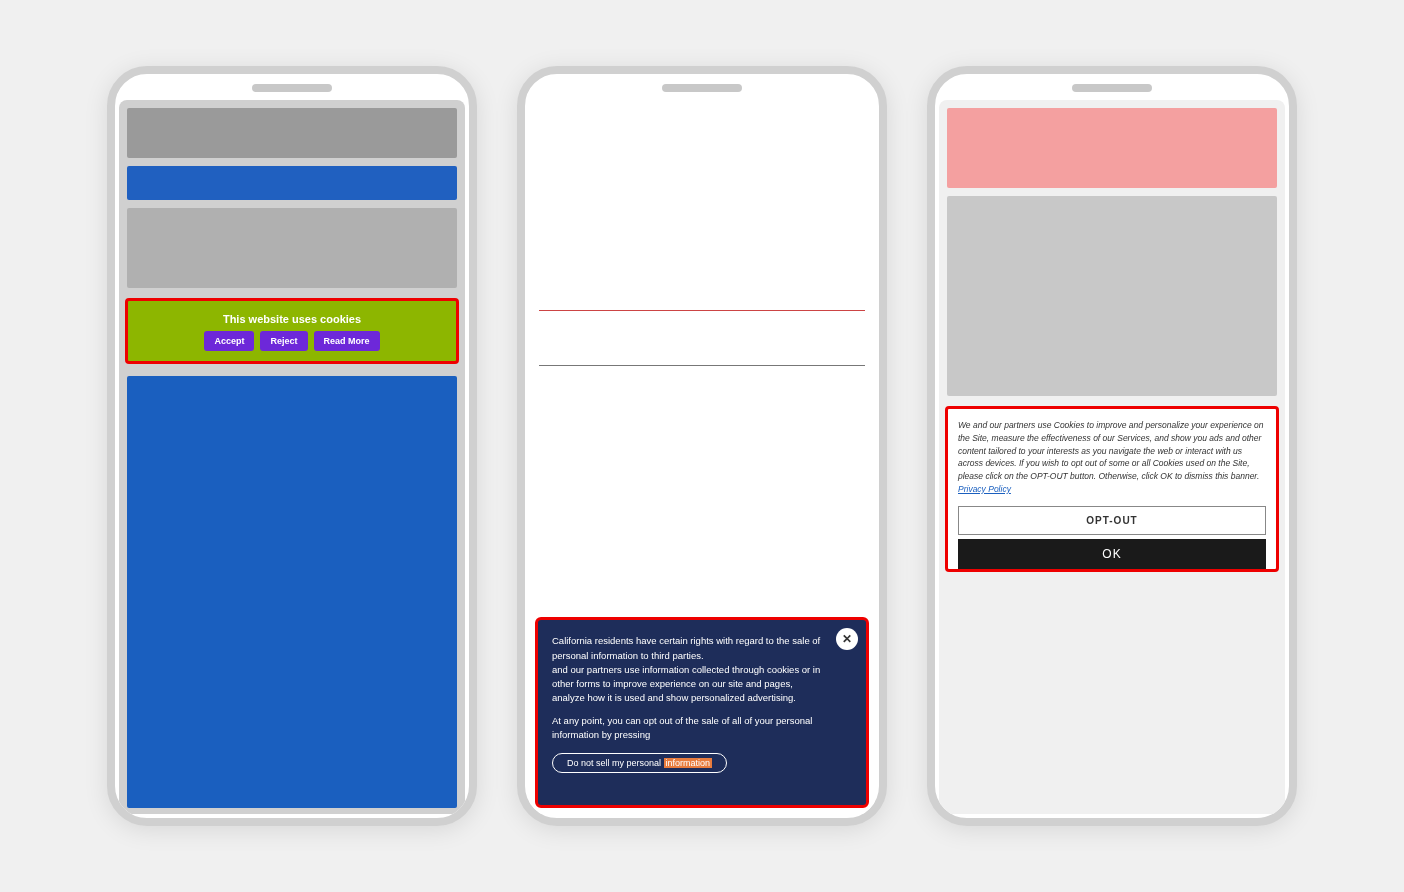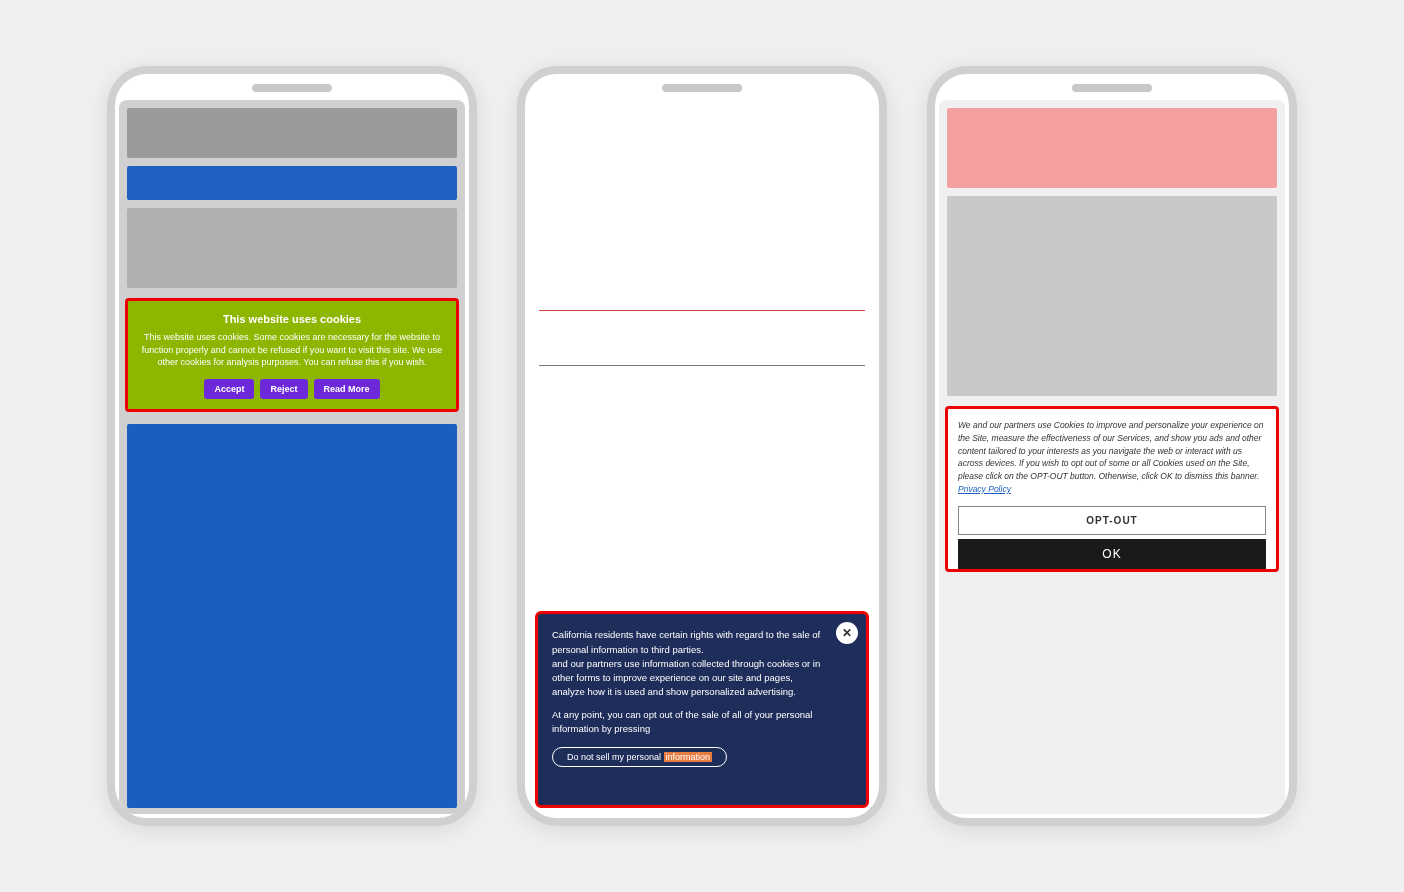--- a/index.html
+++ b/index.html
@@ -207,21 +207,21 @@
     }
 
     .cookie-banner-2 .cb2-btn {
       border: 1.5px solid #fff;
       border-radius: 20px;
       background: transparent;
       color: #fff;
       font-size: 9px;
       padding: 4px 14px;
       cursor: pointer;
-      margin-bottom: 16px;
+      margin-bottom: 10px;
       display: inline-block;
     }
 
     .cookie-banner-2 .cb2-btn .highlight {
       background: #e87c3e;
       padding: 0 2px;
     }
 
     .cookie-banner-2 .cb2-footer {
       font-size: 9px;
@@ -314,21 +314,20 @@
 
   <div class="phone">
     <div class="phone-notch"></div>
     <div class="phone-screen phone1-screen">
       <div class="phone1-block1"></div>
       <div class="phone1-block2"></div>
       <div class="phone1-block3"></div>
 
       <div class="cookie-banner-1">
         <div class="cb-title">This website uses cookies</div>
-        <div class="cb-text">This website uses cookies. Some cookies are necessary for the website to function properly and cannot be refused if you want to visit this site. We use other cookies for analysis purposes. You can refuse this if you wish.</div>
         <div class="cb-buttons">
           <button class="cb-btn">Accept</button>
           <button class="cb-btn">Reject</button>
           <button class="cb-btn">Read More</button>
         </div>
       </div>
 
       <div class="phone1-block4"></div>
     </div>
   </div>

